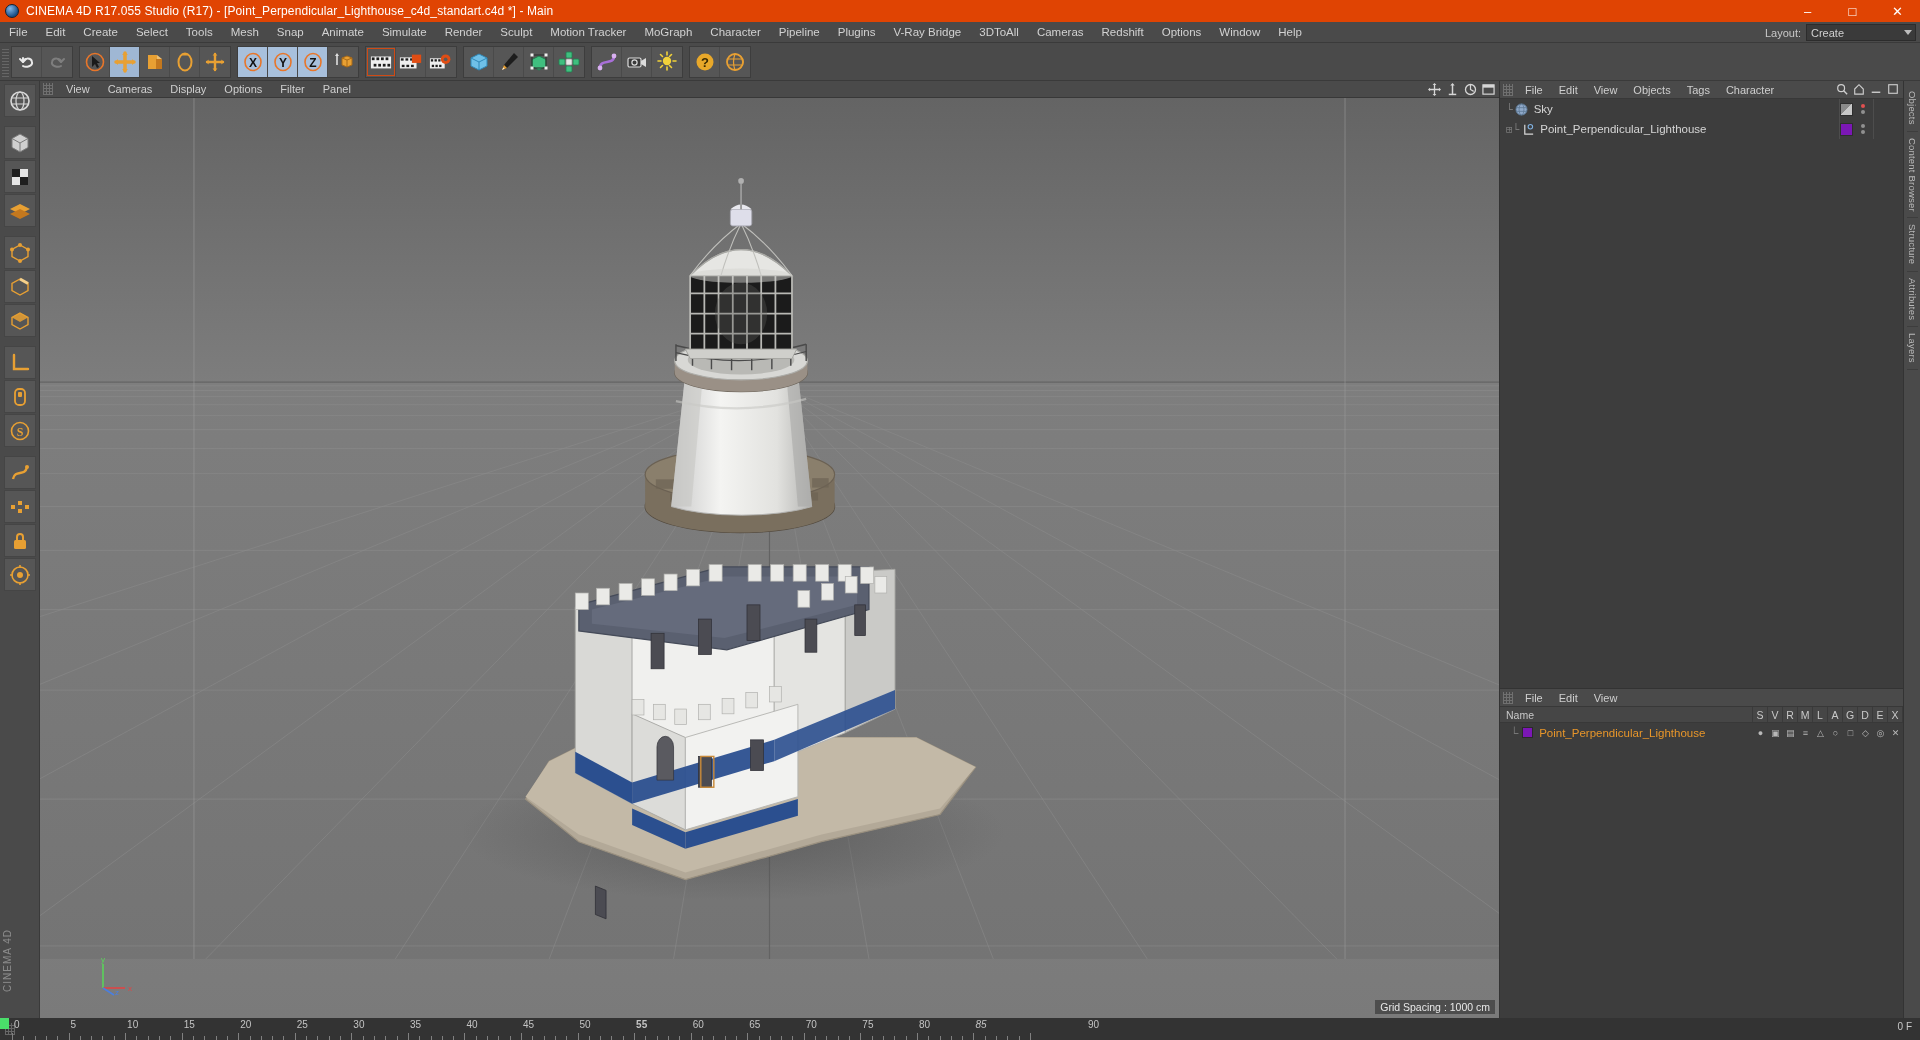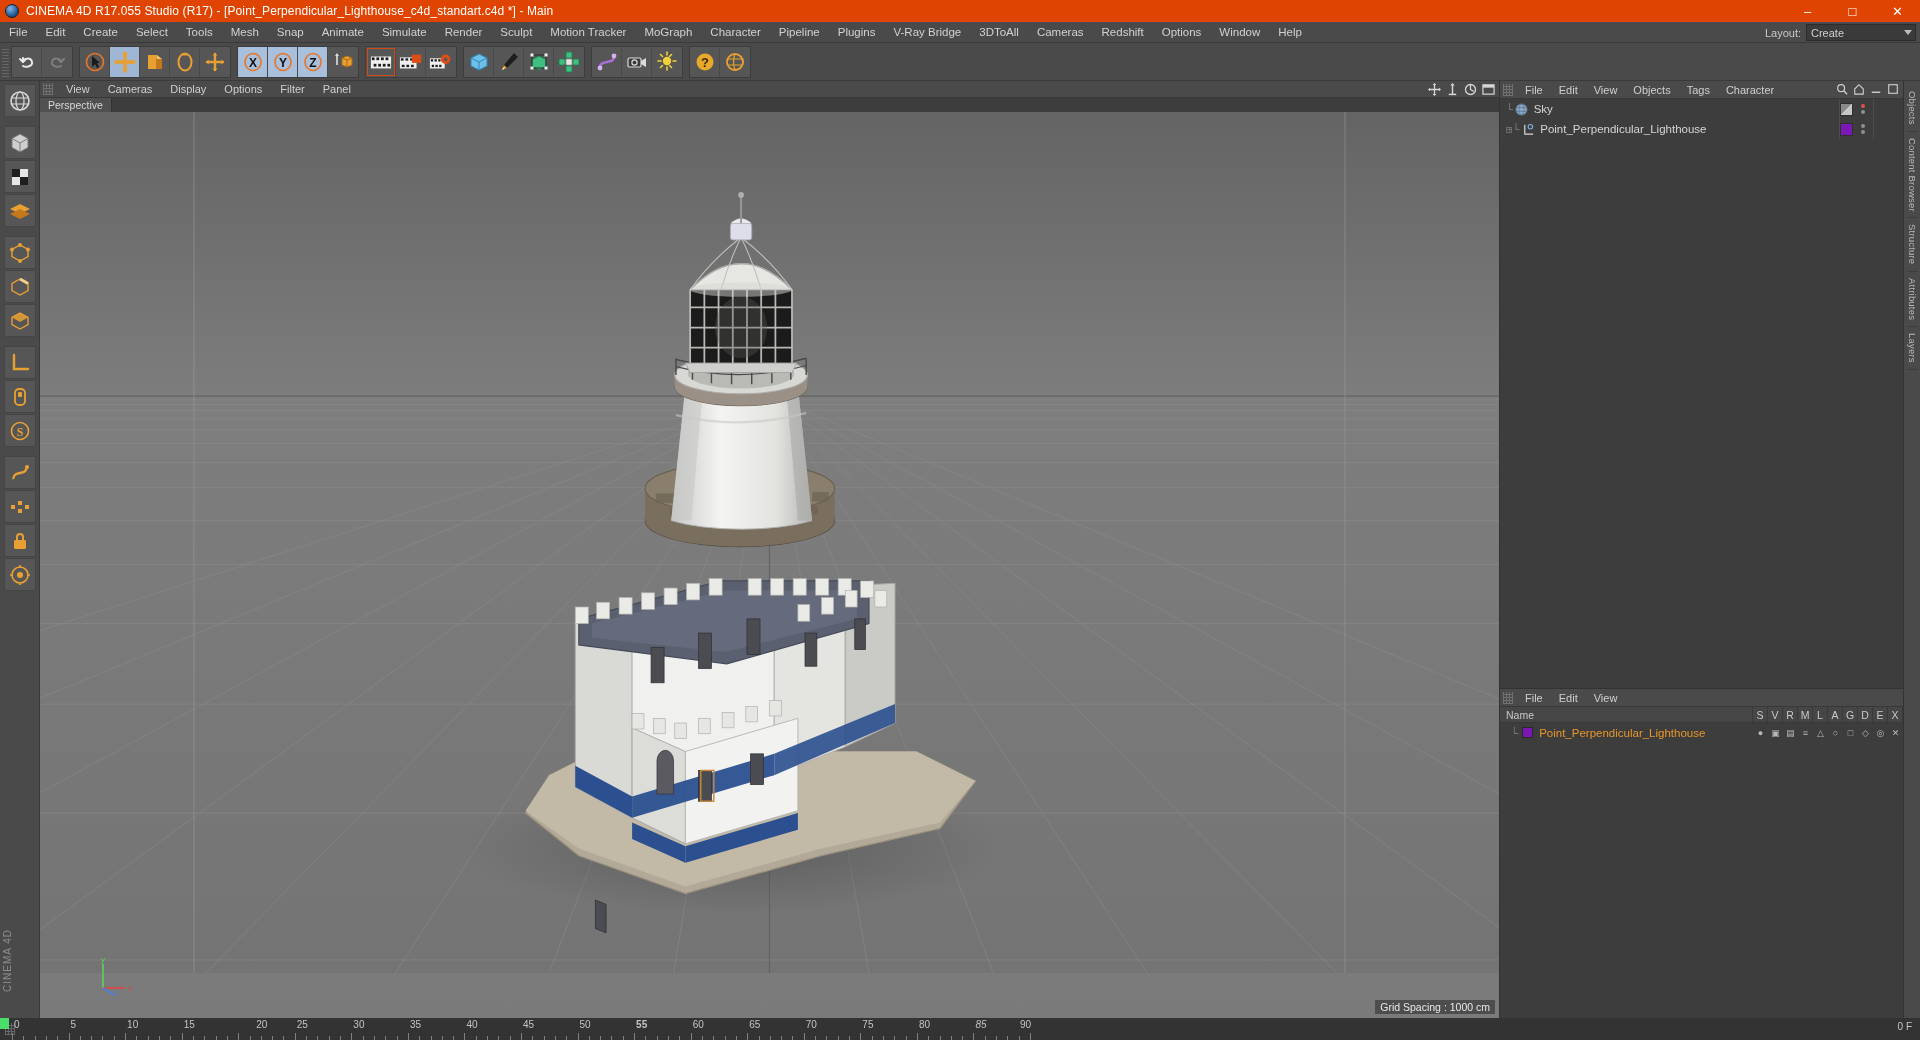--- a/index.html
+++ b/index.html
@@ -514,23 +514,20 @@
               <path d="M7 2 v5 l3.4 2" stroke="#d6d6d6" stroke-width="1.3" fill="none"></path>
             </svg>
         </span>
         <span>
           <svg width="13" height="13" viewBox="0 0 14 14">
               <rect x="1" y="2" width="12" height="10" fill="none" stroke="#d6d6d6" stroke-width="1.3"></rect>
               <rect x="1" y="2" width="12" height="3" fill="#d6d6d6"></rect>
             </svg>
         </span>
       </div>
-    </div>
-    <div id="vpnamebar">
-      <div id="vpname">Perspective</div>
     </div>
     <div id="viewport">
       <svg id="gridsvg" viewBox="0 0 1232 727" preserveAspectRatio="none">
         <defs>
           <linearGradient id="sky" x1="0" y1="0" x2="0" y2="1">
             <stop offset="0" stop-color="#646464"></stop>
               <stop offset="1" stop-color="#7d7d7d"></stop>
           </linearGradient>
           <linearGradient id="gnd" x1="0" y1="0" x2="0" y2="1">
             <stop offset="0" stop-color="#7e7e7e"></stop>
@@ -1019,33 +1016,33 @@
         <div class="tick" style="left: 973.444px; height: 7px;"></div>
         <div class="tick" style="left: 984.756px; height: 4px;"></div>
         <div class="tick" style="left: 996.067px; height: 4px;"></div>
         <div class="tick" style="left: 1007.38px; height: 4px;"></div>
         <div class="tick" style="left: 1018.69px; height: 4px;"></div>
         <div class="tick" style="left: 1030px; height: 7px;"></div>
         <div class="tlab" style="left: 12px;">0</div>
         <div class="tlab" style="left: 68.5556px;">5</div>
         <div class="tlab" style="left: 125.111px;">10</div>
         <div class="tlab" style="left: 181.667px;">15</div>
-        <div class="tlab" style="left: 238.222px; margin-left: 16px;">20</div>
+        <div class="tlab" style="left: 238.222px;">20</div>
         <div class="tlab" style="left: 294.778px;">25</div>
         <div class="tlab" style="left: 351.333px;">30</div>
         <div class="tlab" style="left: 407.889px;">35</div>
         <div class="tlab" style="left: 464.444px;">40</div>
         <div class="tlab" style="left: 521px;">45</div>
         <div class="tlab" style="left: 577.556px;">50</div>
         <div class="tlab" style="left: 634.111px; font-weight: bold;">55</div>
         <div class="tlab" style="left: 690.667px;">60</div>
         <div class="tlab" style="left: 747.222px;">65</div>
         <div class="tlab" style="left: 803.778px;">70</div>
         <div class="tlab" style="left: 860.333px;">75</div>
         <div class="tlab" style="left: 916.889px;">80</div>
         <div class="tlab" style="left: 973.444px; font-style: italic;">85</div>
-        <div class="tlab" style="left: 1018px;">90</div>
+        <div class="tlab" style="left: 1086px;">90</div>
         <div style="position: absolute; right: 8px; top: 3px; font-size: 10px; color: rgb(200, 200, 200);">0 F</div>
       </div>
     <div id="playhead"></div>
   </div>
 
 </div>
 
 </body></html>

